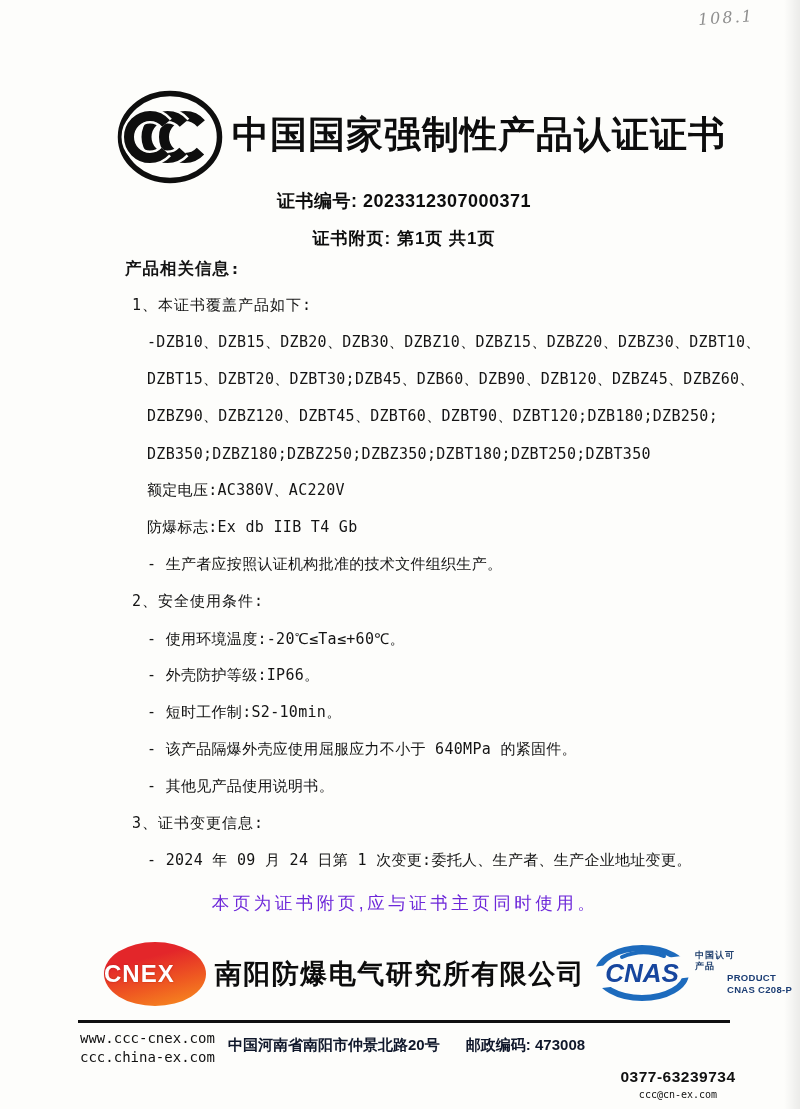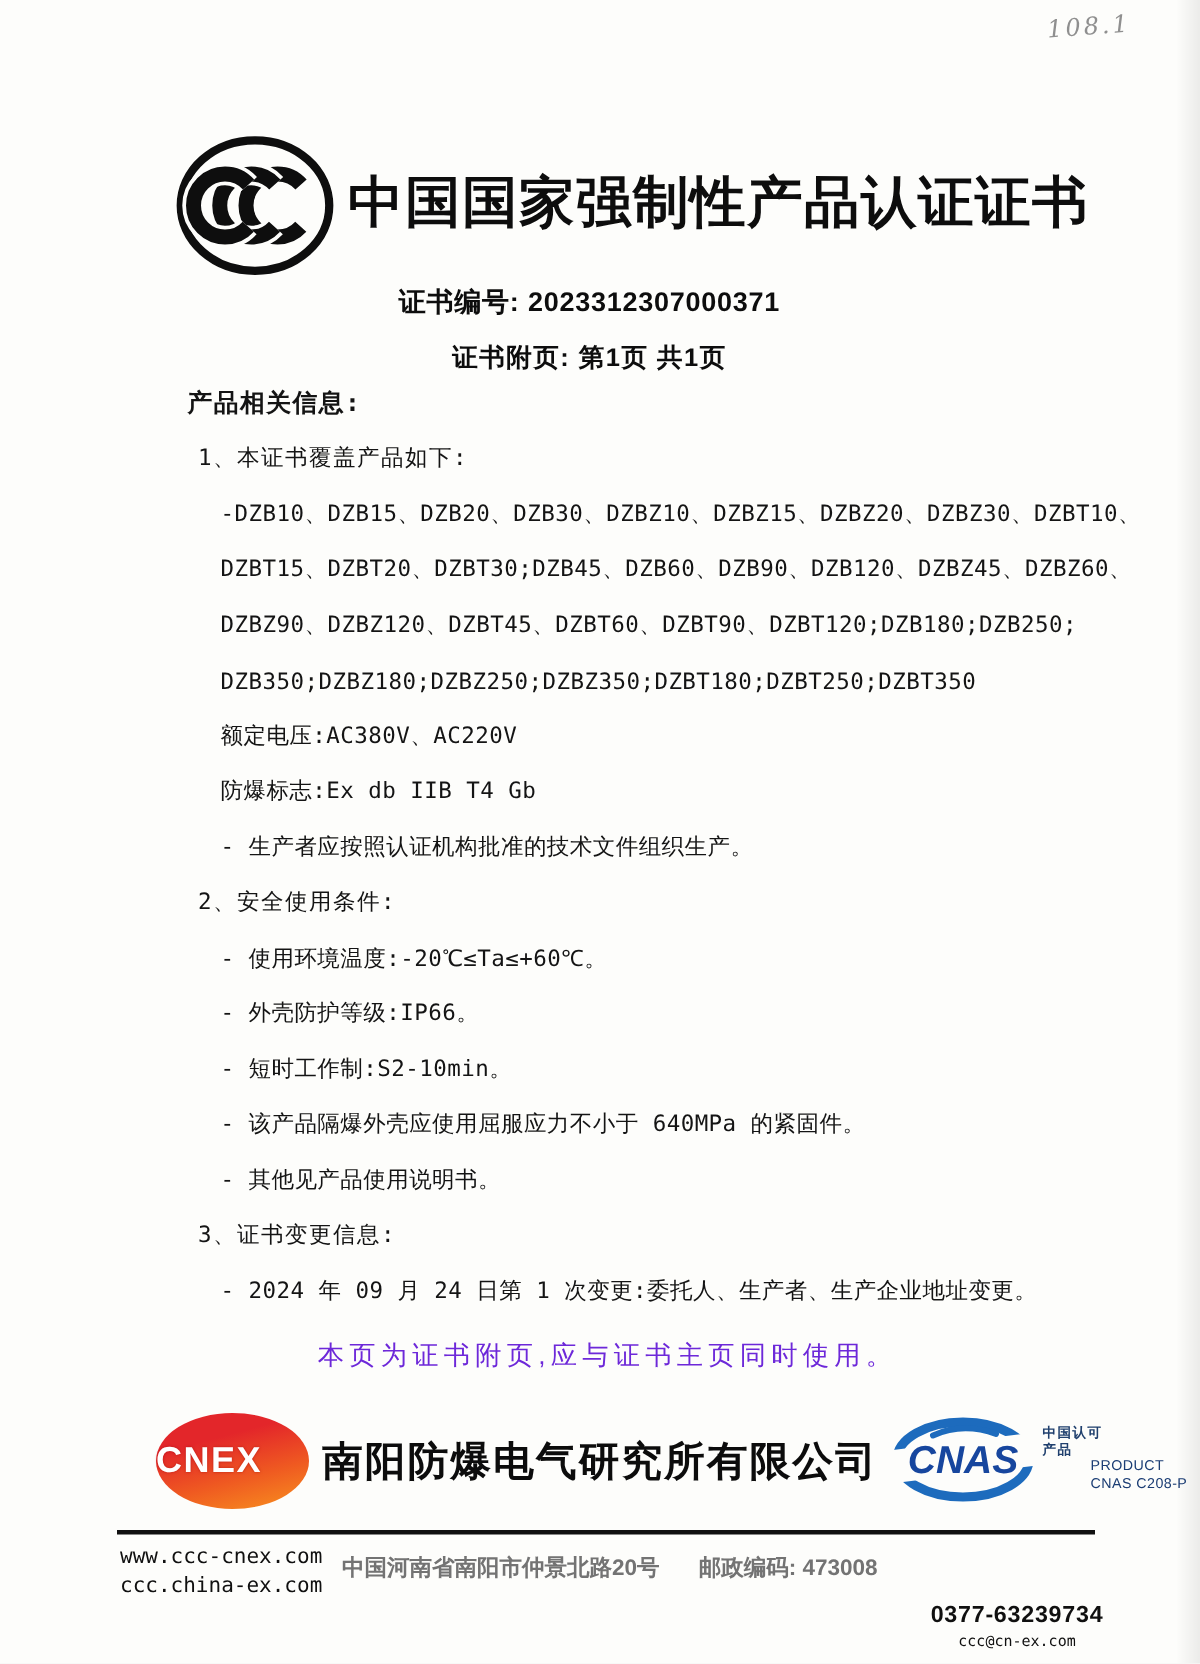--- a/index.html
+++ b/index.html
@@ -32,21 +32,21 @@
     position:absolute;top:110px;left:232px;width:470px;
     text-align:right;
     font-family:Liberation Serif, serif;
     font-weight:700;
     font-size:37px;
     letter-spacing:1px;
     white-space:nowrap;
     color:#0d0d0d;
   }
   .cert-line{
-    position:absolute;left:68px;width:650px;
+    position:absolute;left:79px;width:650px;
     text-align:center;font-weight:700;white-space:nowrap;
     color:#0d0d0d;
   }
   .cert-no{top:189px;font-size:18px;letter-spacing:0.5px;}
   .cert-attach{top:227px;font-size:17px;letter-spacing:1px;}
   
   .body-block{position:absolute;top:250px;left:125px;width:620px;}
   .bline{
     height:37px;display:flex;align-items:center;
     font-family:"DejaVu Sans Mono","Liberation Sans",monospace;
@@ -78,34 +78,34 @@
     position:absolute;top:956px;left:210px;width:380px;
     text-align:center;font-size:27px;font-weight:700;
     letter-spacing:1.5px;white-space:nowrap;color:#0c0c0c;
   }
   .cnas-block{
     position:absolute;top:944px;left:594px;
     display:flex;align-items:center;gap:5px;
   }
   .cnas-captions{display:flex;flex-direction:column;line-height:1.25;}
   .cnas-cap-cn{font-size:9px;color:#20406e;font-weight:700;letter-spacing:1px;}
-  .cnas-cap-en{font-size:9.5px;color:#1b3d74;font-weight:400;letter-spacing:0.3px;padding-left:32px;}
+  .cnas-cap-en{font-size:9.5px;color:#1b3d74;font-weight:700;letter-spacing:0.3px;padding-left:32px;}
   
   .divider{
     position:absolute;top:1020px;left:78px;width:652px;height:3px;
     background:#101010;
   }
   .info-left{
     position:absolute;top:1029px;left:80px;
     font-family:"DejaVu Sans Mono",monospace;
     font-size:14px;line-height:19px;color:#101010;white-space:nowrap;
   }
   .info-center{
     position:absolute;top:1036px;left:228px;width:370px;
-    font-size:15px;font-weight:700;color:#737373;white-space:nowrap;
+    font-size:15px;font-weight:700;color:#0f172a;white-space:nowrap;
   }
   .info-center .postal-label{margin-left:22px;}
   .info-right{
     position:absolute;top:1027px;left:618px;width:120px;
     text-align:center;color:#101010;white-space:nowrap;
   }
   .info-right .phone{font-size:15.5px;font-weight:700;letter-spacing:0.5px;margin-top:41px;}
   .info-right .email{font-family:"DejaVu Sans Mono",monospace;font-size:10px;margin-top:3px;}
 </style>
 </head>

